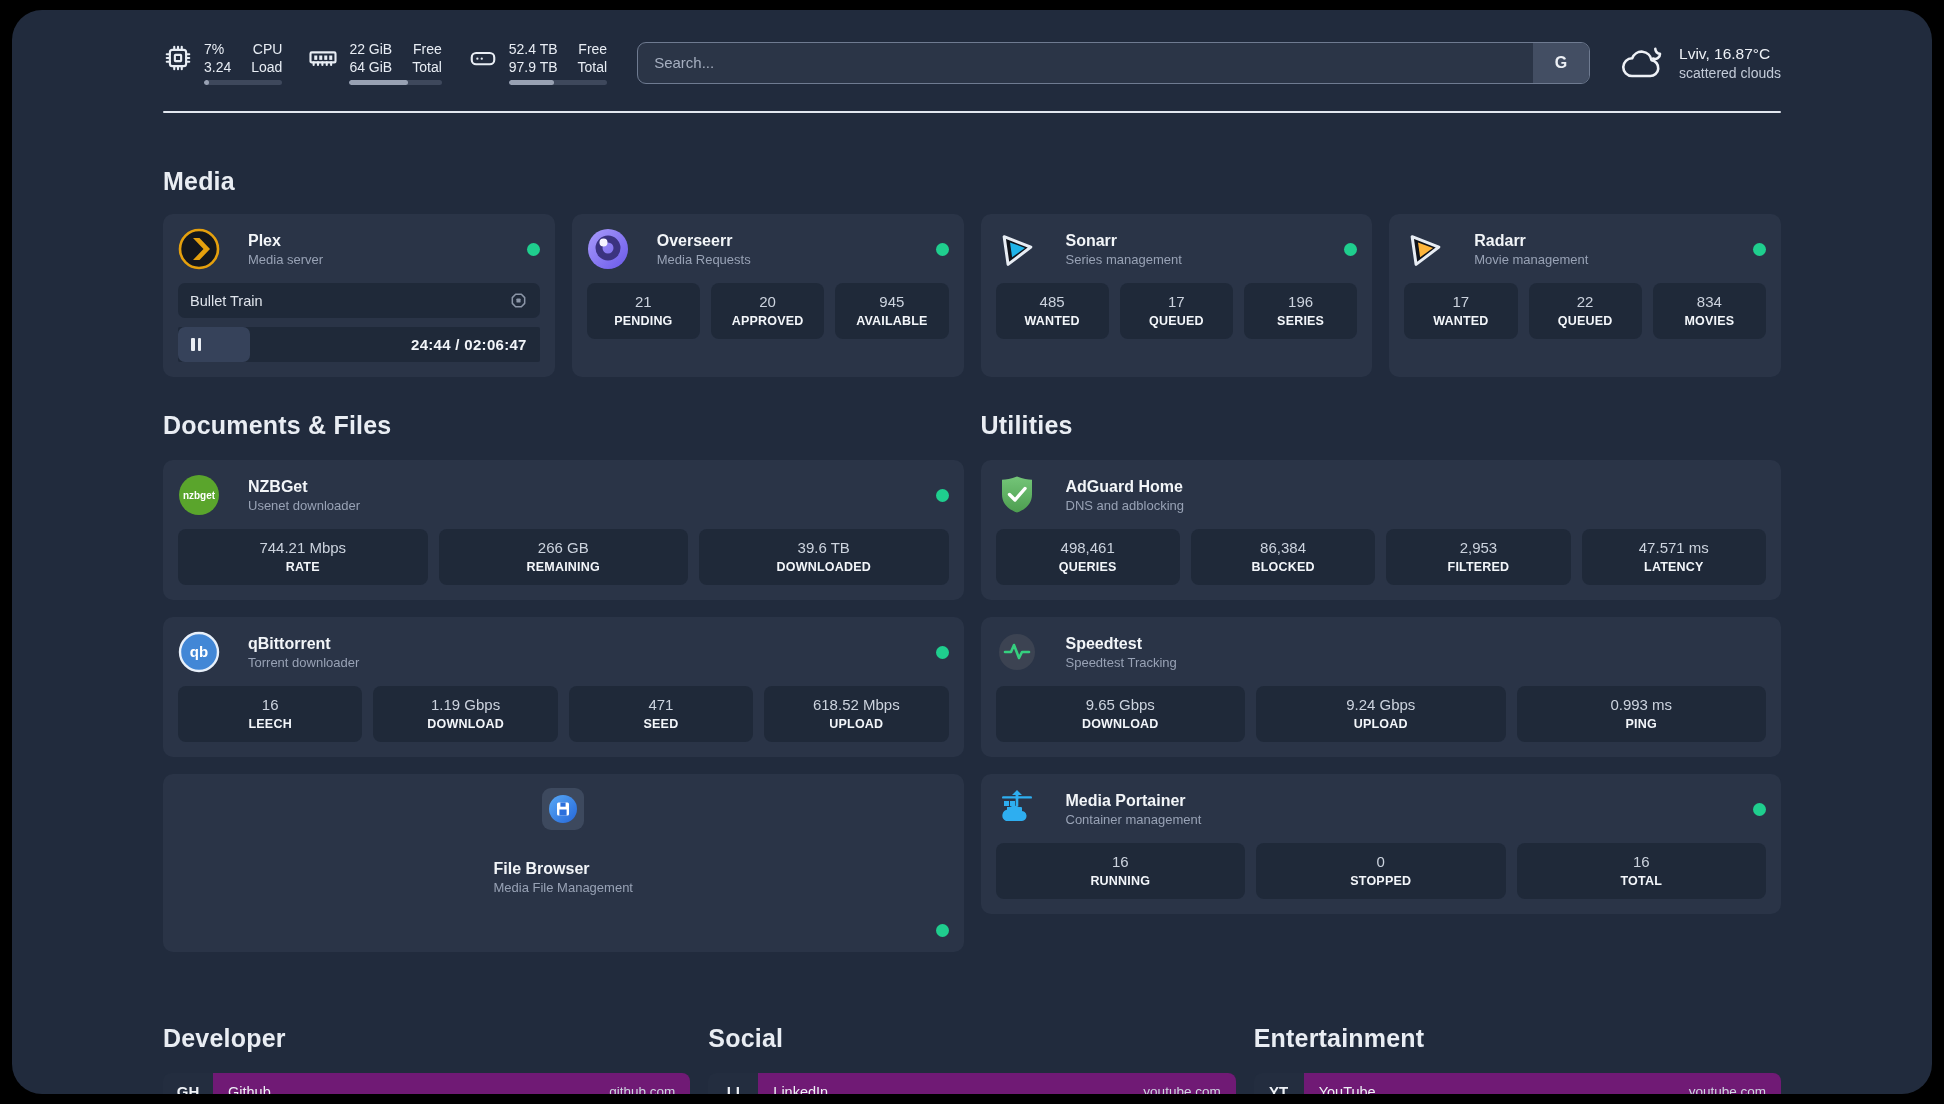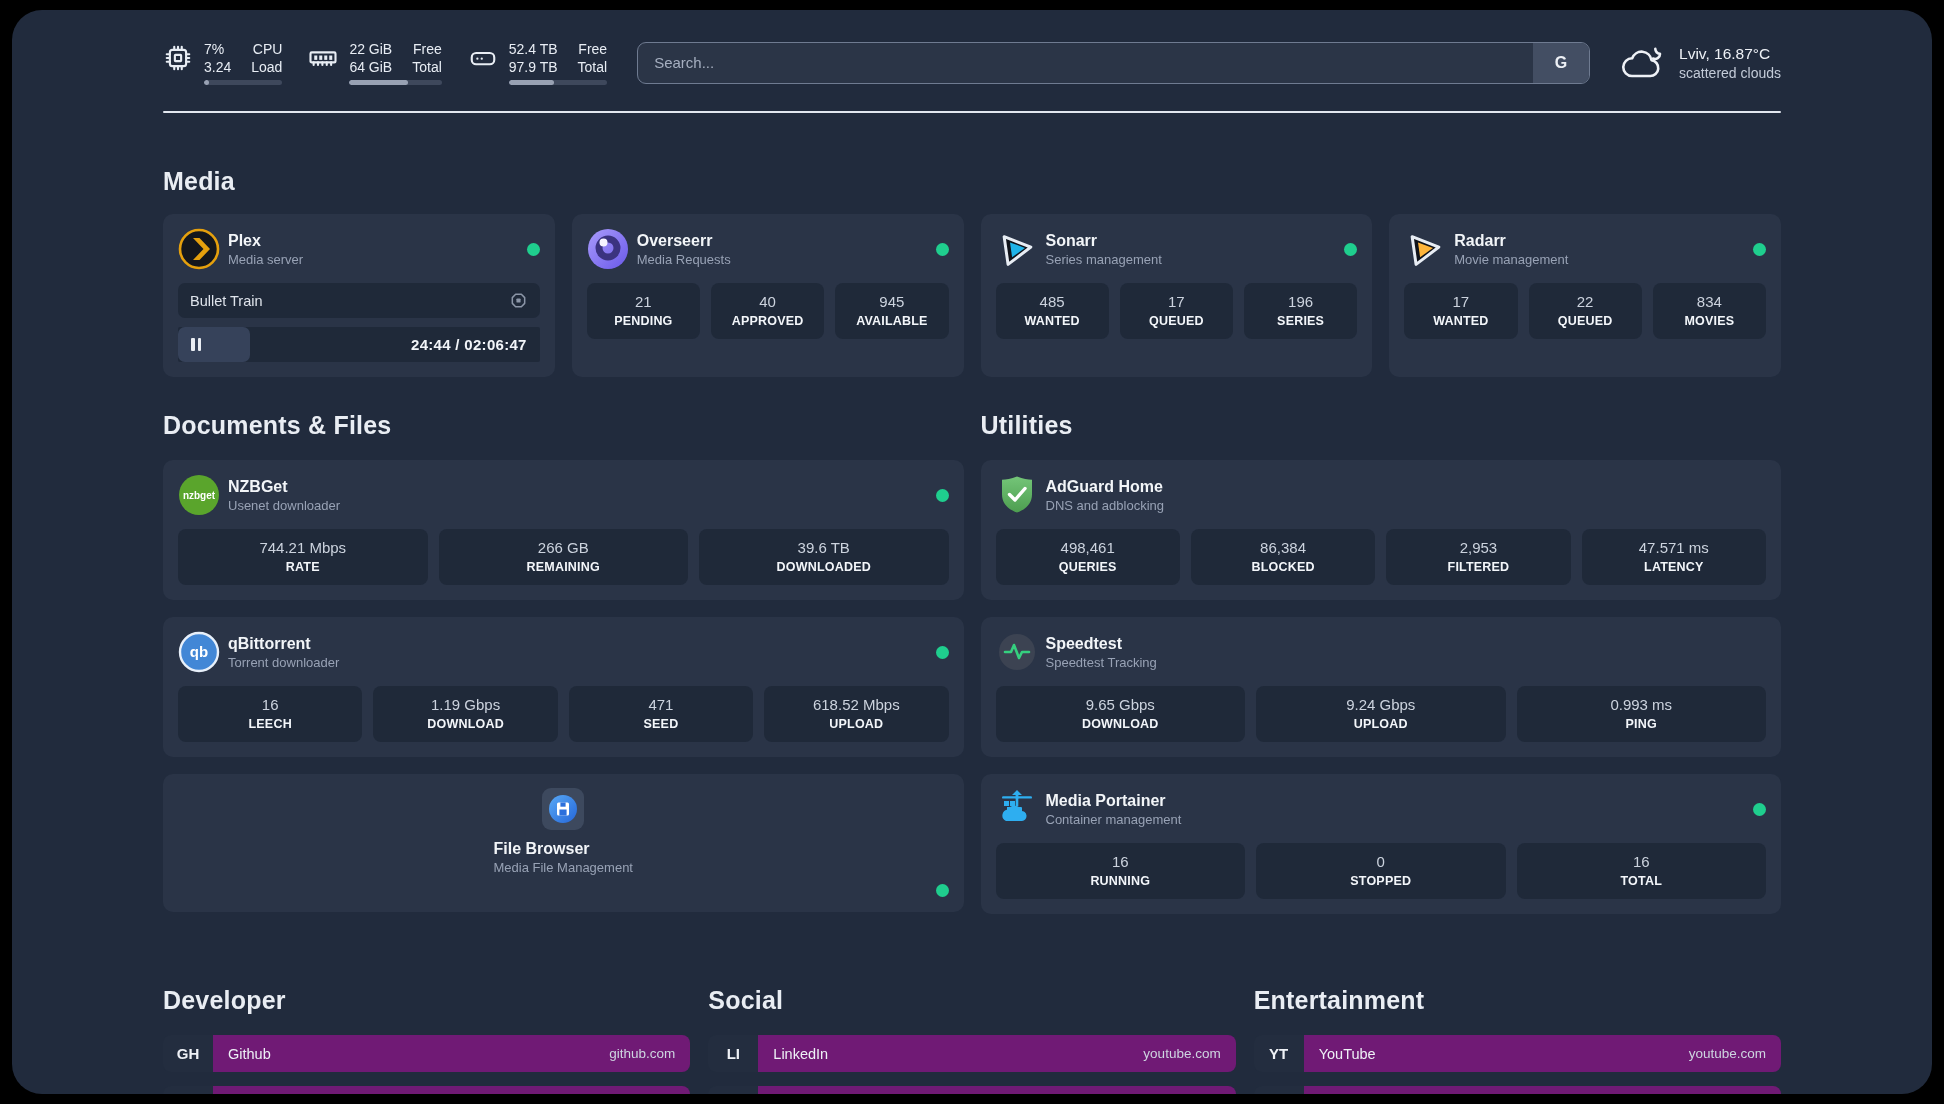--- a/index.html
+++ b/index.html
@@ -30,21 +30,21 @@
   .w-line2 { font-size:14px; color:#c3cbd8; line-height:18px; }
 
   .divider { margin-top:26px; height:2px; background:#e2e7ef; border-radius:1px; }
 
   
   .section-title { font-size:25px; font-weight:600; color:#e9edf3; letter-spacing:.2px; }
   .media-section { margin-top:54px; }
   .grid4 { margin-top:18px; display:grid; grid-template-columns:repeat(4,1fr); gap:17px; }
 
   .card { background:#2a3447; border-radius:10px; padding:14px 15px 15px; }
-  .card-head { display:flex; align-items:center; gap:8px; margin-bottom:13px; }
+  .card-head { display:flex; align-items:center; gap:28px; margin-bottom:13px; }
   .app-icon { width:42px; height:42px; flex:none; display:flex; align-items:center; justify-content:center; }
   .app-name { font-size:16px; font-weight:600; color:#f2f5f8; line-height:21px; }
   .app-desc { font-size:13px; color:#98a2b5; line-height:17px; }
   .status-dot { width:13px; height:13px; border-radius:50%; background:#1fce8e; margin-left:auto; flex:none; }
 
   .stats { display:flex; gap:11px; }
   .stat { flex:1; background:#1f2939; border-radius:8px; padding:10px 4px 11px; text-align:center; }
   .stat-value { font-size:15px; color:#ccd3de; margin-bottom:4px; white-space:nowrap; }
   .stat-label { font-size:12.5px; font-weight:700; color:#f3f6fa; letter-spacing:.2px; }
 
@@ -230,21 +230,21 @@
             <div class="app-desc">Media Requests</div>
           </div>
           <div class="status-dot"></div>
         </div>
         <div class="stats">
           <div class="stat">
             <div class="stat-value">21</div>
             <div class="stat-label">PENDING</div>
           </div>
           <div class="stat">
-            <div class="stat-value">40</div>
+            <div class="stat-value">20</div>
             <div class="stat-label">APPROVED</div>
           </div>
           <div class="stat">
             <div class="stat-value">945</div>
             <div class="stat-label">AVAILABLE</div>
           </div>
         </div>
       </div>
 
       <div class="card">

